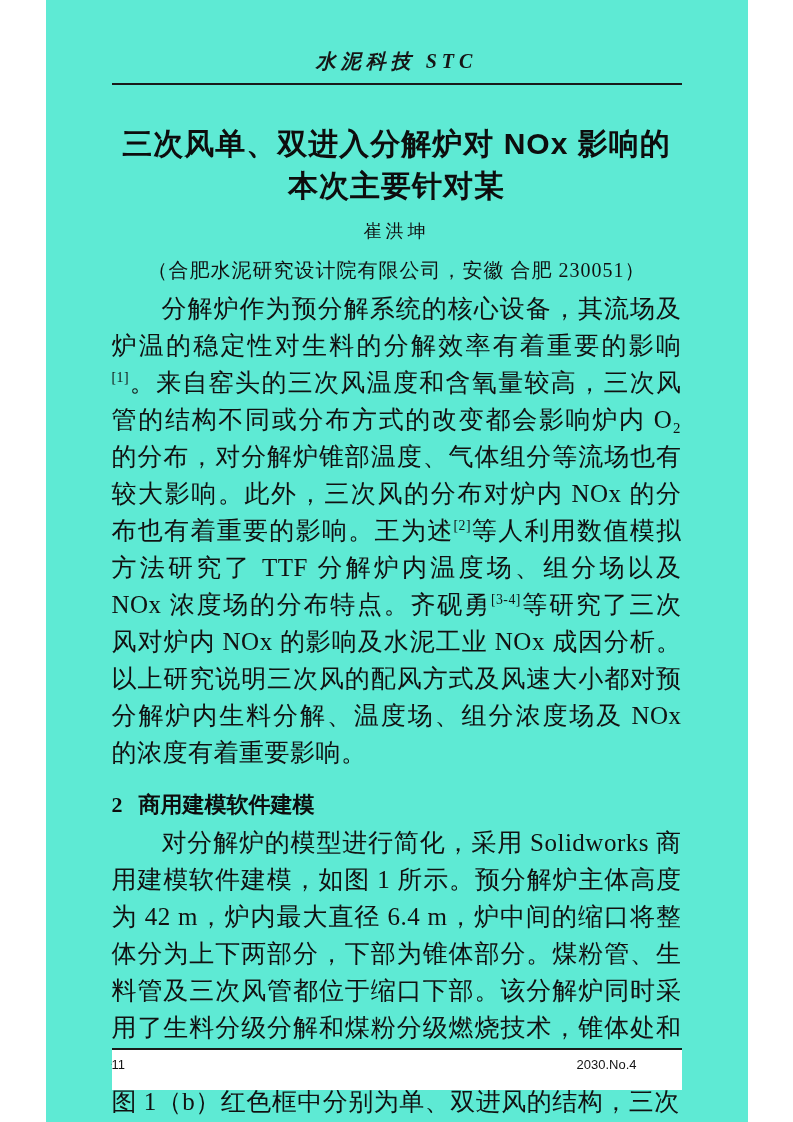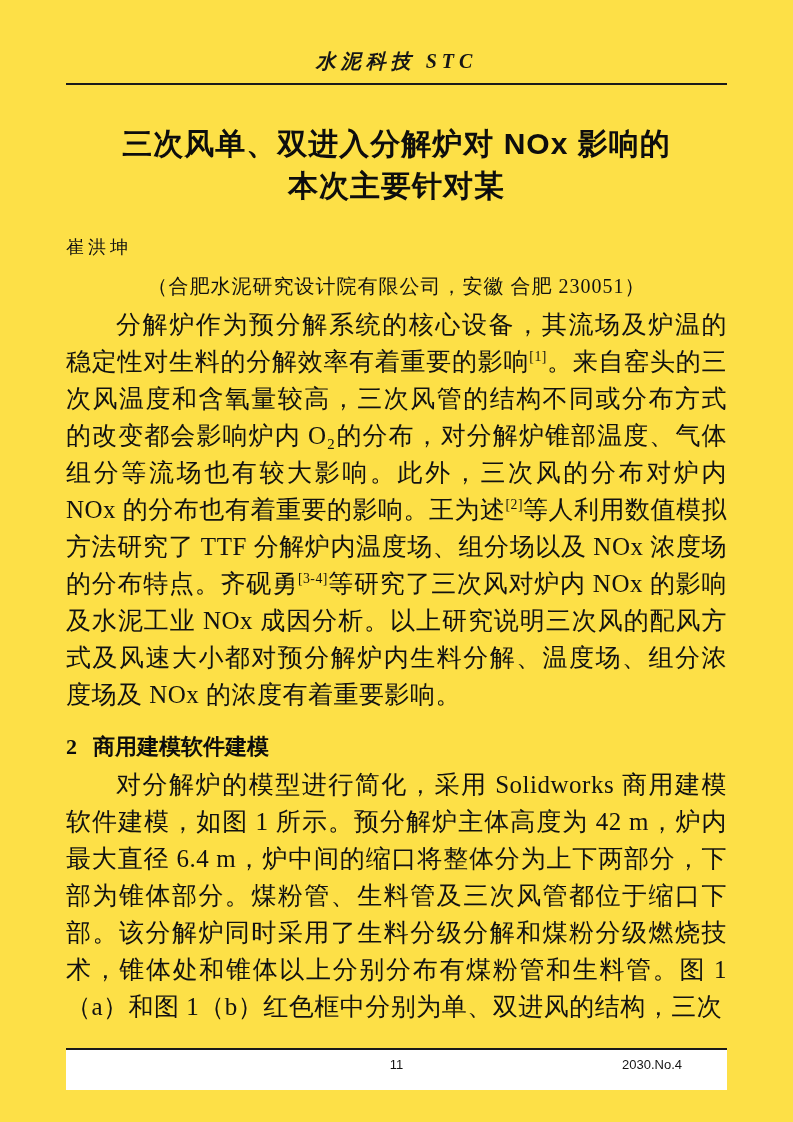--- a/index.html
+++ b/index.html
@@ -1,21 +1,21 @@
 <!DOCTYPE html>
 <html><head>
 <meta charset="utf-8">
 <style>
   html, body { margin: 0; padding: 0; background: #ffffff; }
   .page {
     position: relative;
-    width: 793px;
+    width: 702px;
     height: 1122px;
     margin: 0 auto;
-    background: #fde047;
+    background: #5eead4;
     color: #111111;
     font-family: "Liberation Serif", "DejaVu Serif", serif;
     overflow: hidden;
   }
   .content { padding: 0 66px; }
 
   .journal-header {
     padding-top: 48px;
     text-align: center;
     font-size: 20px;
@@ -34,22 +34,22 @@
     margin-top: 38px;
     text-align: center;
     font-family: "Liberation Sans", "DejaVu Sans", sans-serif;
     font-weight: 700;
     font-size: 30px;
     line-height: 42px;
     letter-spacing: 1px;
     color: #0d0d0d;
   }
   .author {
-    margin-top: 28px;
-    text-align: left;
+    margin-top: 12px;
+    text-align: center;
     font-size: 18px;
     letter-spacing: 4px;
   }
   .affiliation {
     margin-top: 14px;
     text-align: center;
     font-size: 20px;
     letter-spacing: 1px;
   }
 
@@ -82,21 +82,21 @@
     background: #ffffff;
     font-family: "Liberation Sans", "DejaVu Sans", sans-serif;
     font-size: 13px;
     color: #141414;
     height: 40px;
   }
   .footer .page-num {
     position: absolute;
     left: 0; right: 0;
     top: 7px;
-    text-align: center;
+    text-align: left;
   }
   .footer .issue {
     position: absolute;
     right: 45px;
     top: 7px;
   }
 </style>
 </head>
 <body>
 

